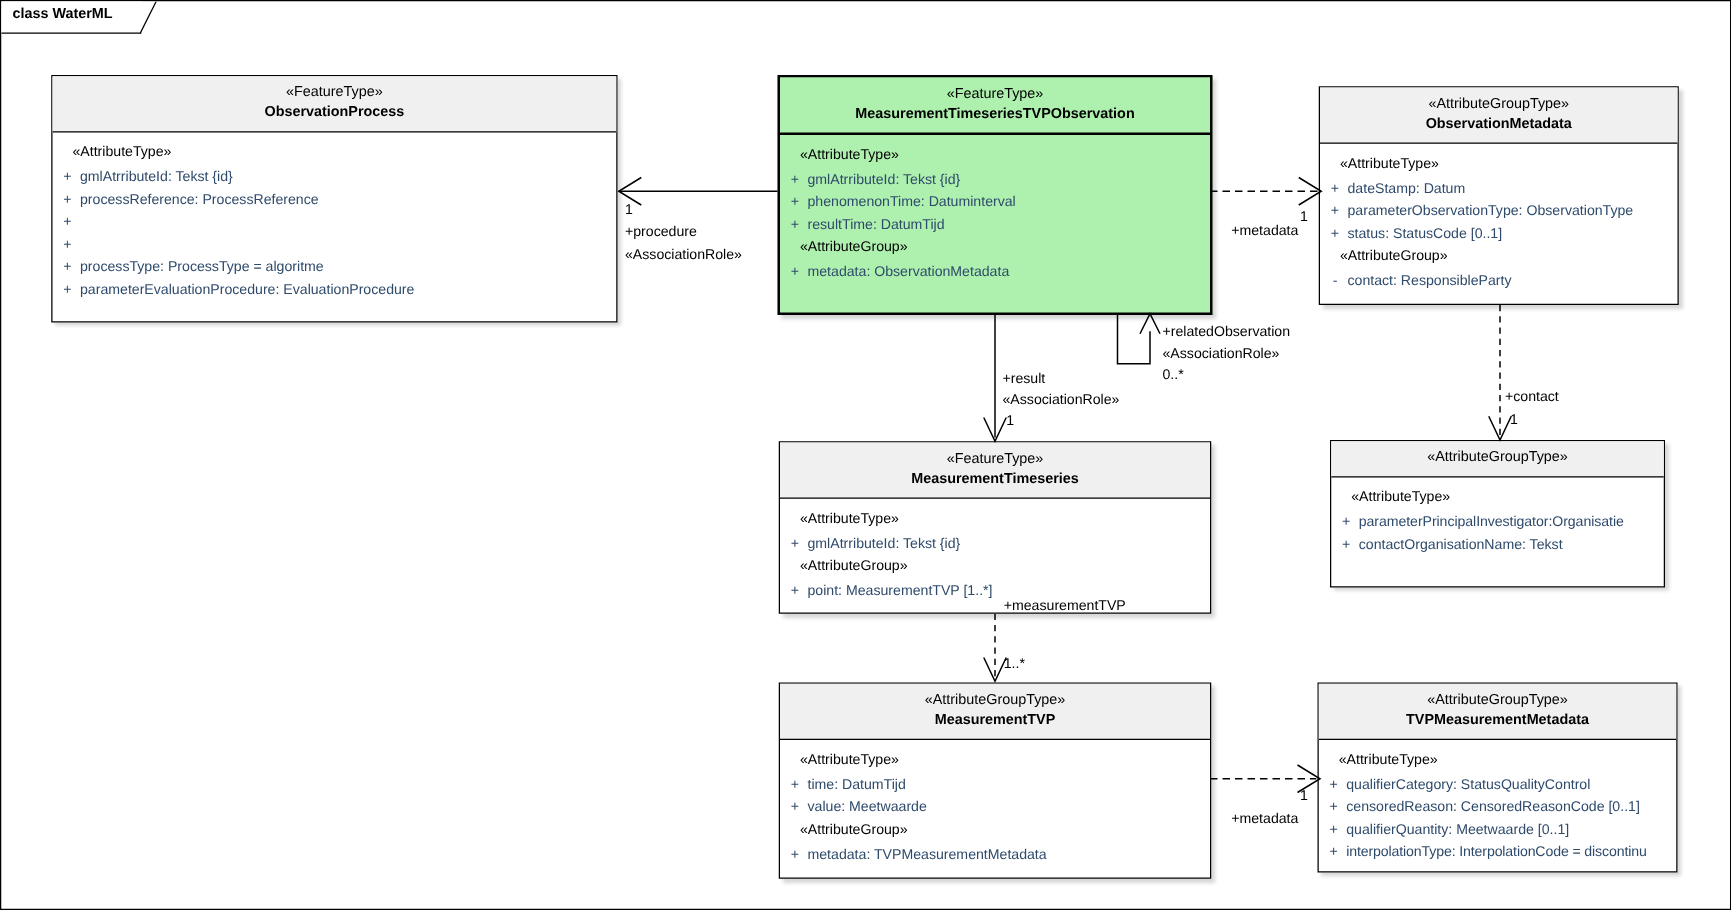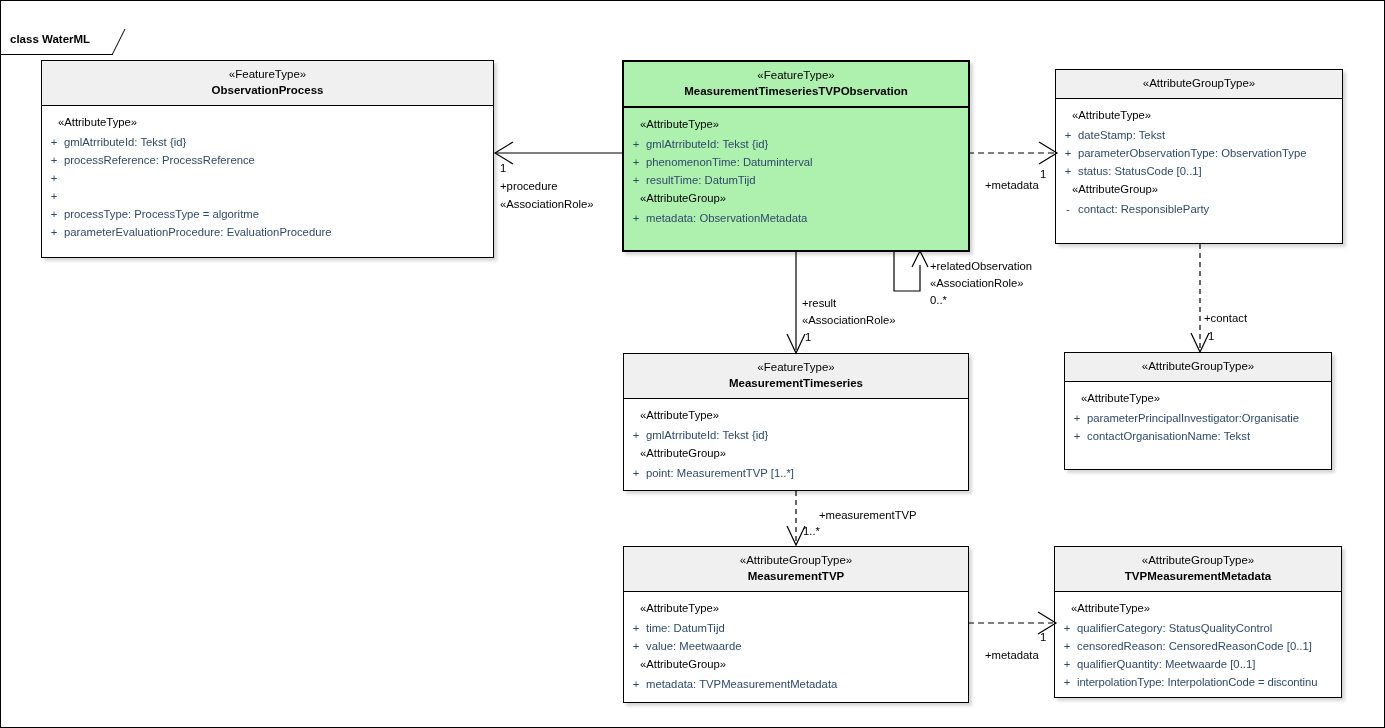--- a/index.html
+++ b/index.html
@@ -24,21 +24,20 @@
     left: 0px;
     top: 0px;
     width: 112px;
     height: 26px;
     background: #ffffff;
     border-right: none;
     border-top: none;
     border-left: none;
     border-bottom: 1px solid #000000;
     box-sizing: border-box;
-    margin-top: 28px;
   }
   .frame-tab .tab-label {
     position: absolute;
     left: 9px;
     top: 4px;
     font-size: 11.5px;
     font-weight: bold;
     color: #000000;
     white-space: nowrap;
   }
@@ -196,26 +195,27 @@
       <div class="attr-row">
         <span class="vis">+</span>
         <span class="sig">metadata: ObservationMetadata</span>
       </div>
     </div>
   </div>
 
   <div class="uml-class" style="left:1054px; top:68px; width:288px; height:175px;">
     <div class="hdr">
       <div class="stereo">«AttributeGroupType»</div>
-    </div>
-    <div class="body">
-      <div class="grp-label">«AttributeType»</div>
-      <div class="attr-row">
-        <span class="vis">+</span>
-        <span class="sig">dateStamp: Tekst</span>
+      <div class="cname">ObservationMetadata</div>
+    </div>
+    <div class="body">
+      <div class="grp-label">«AttributeType»</div>
+      <div class="attr-row">
+        <span class="vis">+</span>
+        <span class="sig">dateStamp: Datum</span>
       </div>
       <div class="attr-row">
         <span class="vis">+</span>
         <span class="sig">parameterObservationType: ObservationType</span>
       </div>
       <div class="attr-row">
         <span class="vis">+</span>
         <span class="sig">status: StatusCode [0..1]</span>
       </div>
       <div class="grp-label">«AttributeGroup»</div>
@@ -358,21 +358,21 @@
   </div>
   <div class="conn-label" style="left:1203px; top:309px;">+contact</div>
   <div class="conn-label" style="left:1207px; top:327px;">1</div>
 
   <div class="conn" style="left:784px; top:489px;">
     <svg width="26" height="58" viewBox="0 0 26 58">
       <line x1="11" y1="1" x2="11" y2="52" stroke="#000000" stroke-width="1.2" stroke-dasharray="5,4"></line>
       <polyline points="2,36 11,55 20,36" fill="none" stroke="#000000" stroke-width="1.2"></polyline>
     </svg>
   </div>
-  <div class="conn-label" style="left:802px; top:506px;margin-left:16px;">+measurementTVP</div>
+  <div class="conn-label" style="left:802px; top:476px;">+measurementTVP</div>
   <div class="conn-label" style="left:802px; top:522px;">1..*</div>
 
   <div class="conn" style="left:966px; top:609px;">
     <svg width="94" height="30" viewBox="0 0 94 30">
       <line x1="1" y1="13" x2="86" y2="13" stroke="#000000" stroke-width="1.2" stroke-dasharray="6,4"></line>
       <polyline points="71,2 89,13 71,24" fill="none" stroke="#000000" stroke-width="1.2"></polyline>
     </svg>
   </div>
   <div class="conn-label" style="left:1039px; top:628px;">1</div>
   <div class="conn-label" style="left:984px; top:646px;">+metadata</div>

